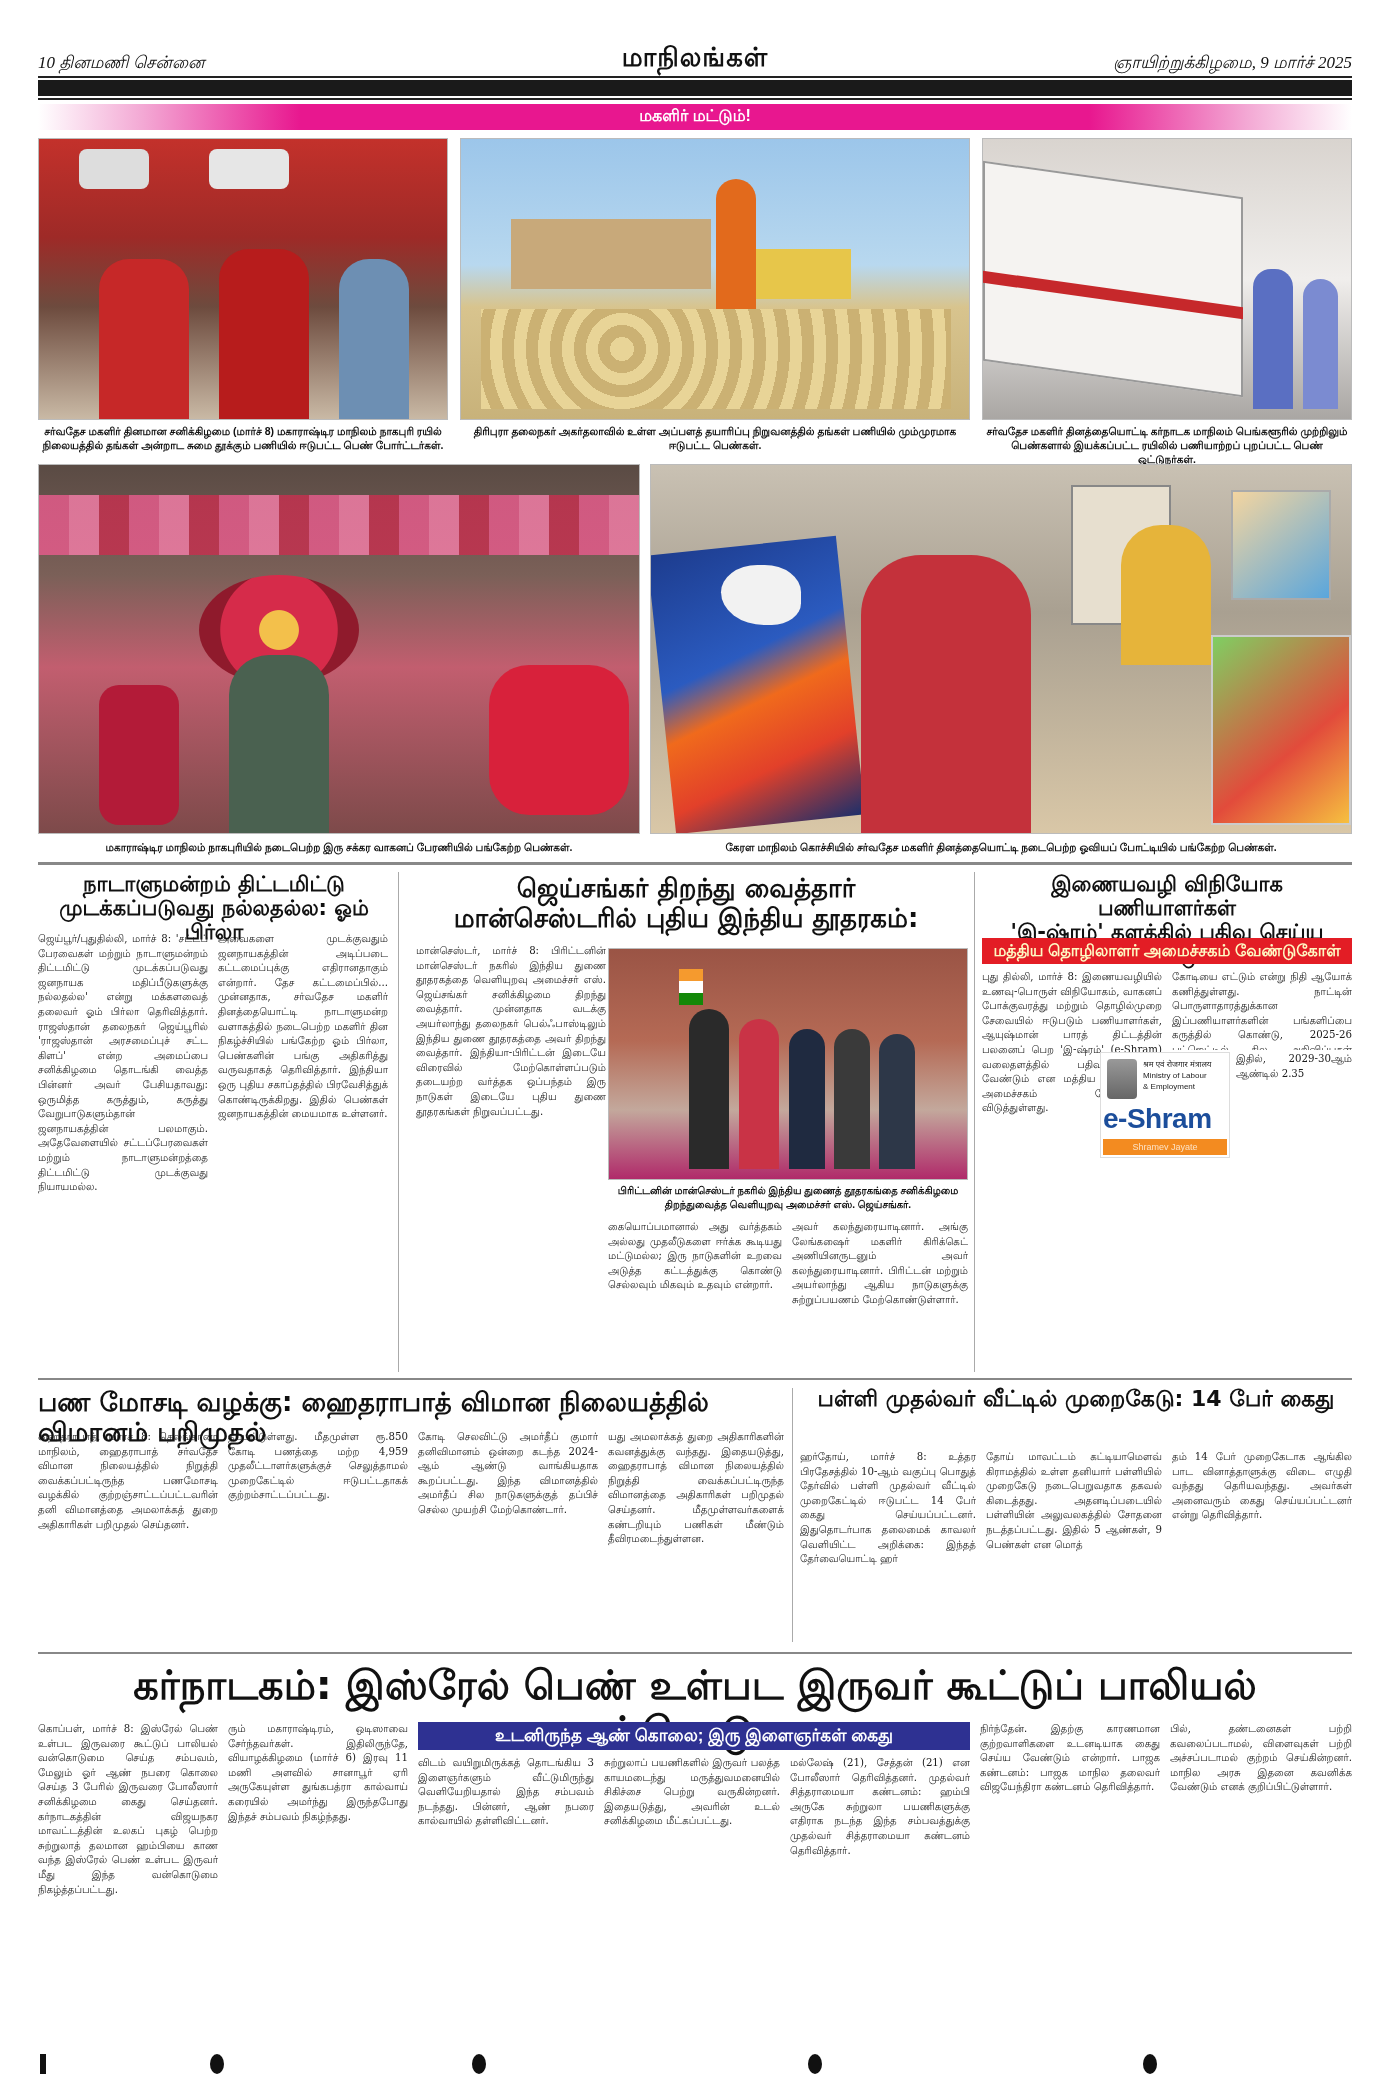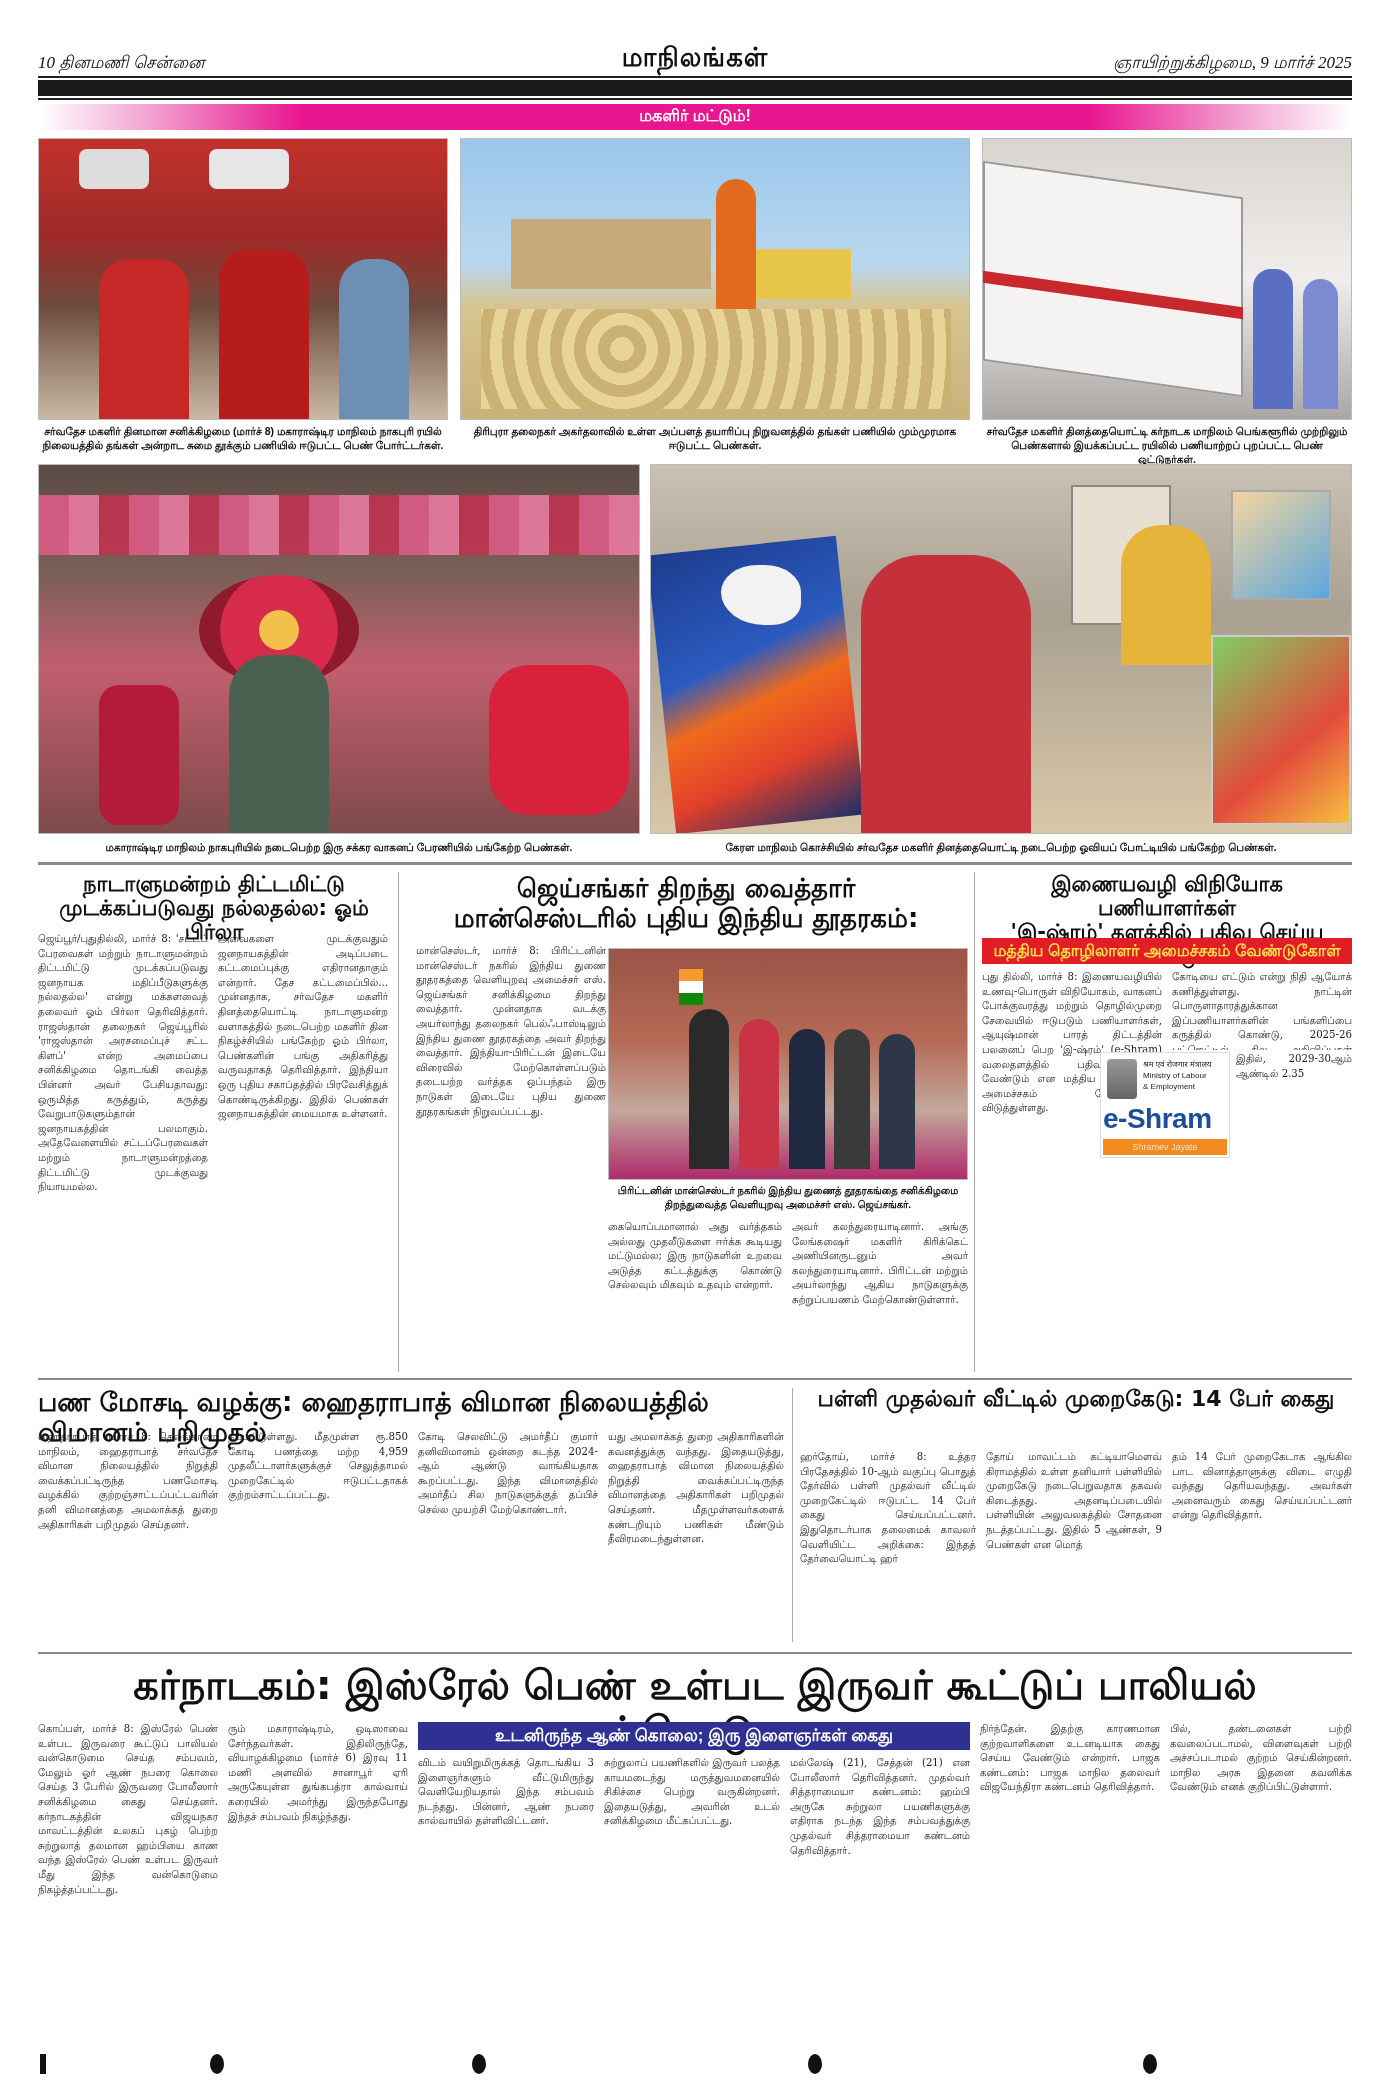--- a/index.html
+++ b/index.html
@@ -16,21 +16,21 @@
   .banner { position: absolute; left: 38px; top: 104px; width: 1314px; height: 26px; background: linear-gradient(90deg, #fff 0%, #f3a8d4 8%, #e8178f 20%, #e8178f 80%, #f3a8d4 92%, #fff 100%); display: flex; align-items: center; justify-content: center; }
   .banner span { color: #fff; font-size: 16px; font-weight: bold; }
 
   .photo { position: absolute; overflow: hidden; border: 1px solid #bbb; }
   .caption { position: absolute; font-size: 10.5px; font-weight: bold; text-align: center; line-height: 14px; color: #111; }
 
   .hr-gray { position: absolute; left: 38px; width: 1314px; height: 3px; background: #888; }
   .vsep { position: absolute; width: 1px; background: #aaa; }
 
   .headline { position: absolute; font-family: "DejaVu Sans", sans-serif; font-weight: bold; text-align: center; line-height: 1.15; color: #111; }
-  .subhead-red { position: absolute; background: #e31d25; color: #fde047; font-weight: bold; font-size: 16px; text-align: center; line-height: 26px; }
+  .subhead-red { position: absolute; background: #e31d25; color: #fef9c3; font-weight: bold; font-size: 16px; text-align: center; line-height: 26px; }
   .subhead-blue { position: absolute; background: #2e3192; color: #fff; font-weight: bold; font-size: 17px; text-align: center; line-height: 28px; }
 
   .col { position: absolute; font-family: "DejaVu Serif", serif; font-size: 10.2px; line-height: 14.6px; text-align: justify; color: #1a1a1a; overflow: hidden; }
   .col p { text-indent: 12px; }
   .col p:first-child { text-indent: 0; }
 
   .dot { position: absolute; width: 14px; height: 20px; border-radius: 50%; background: #111; }
   .bar { position: absolute; width: 6px; height: 20px; background: #111; }
 
   .eshram { position: absolute; border: 1px solid #ddd; background: #fff; }

